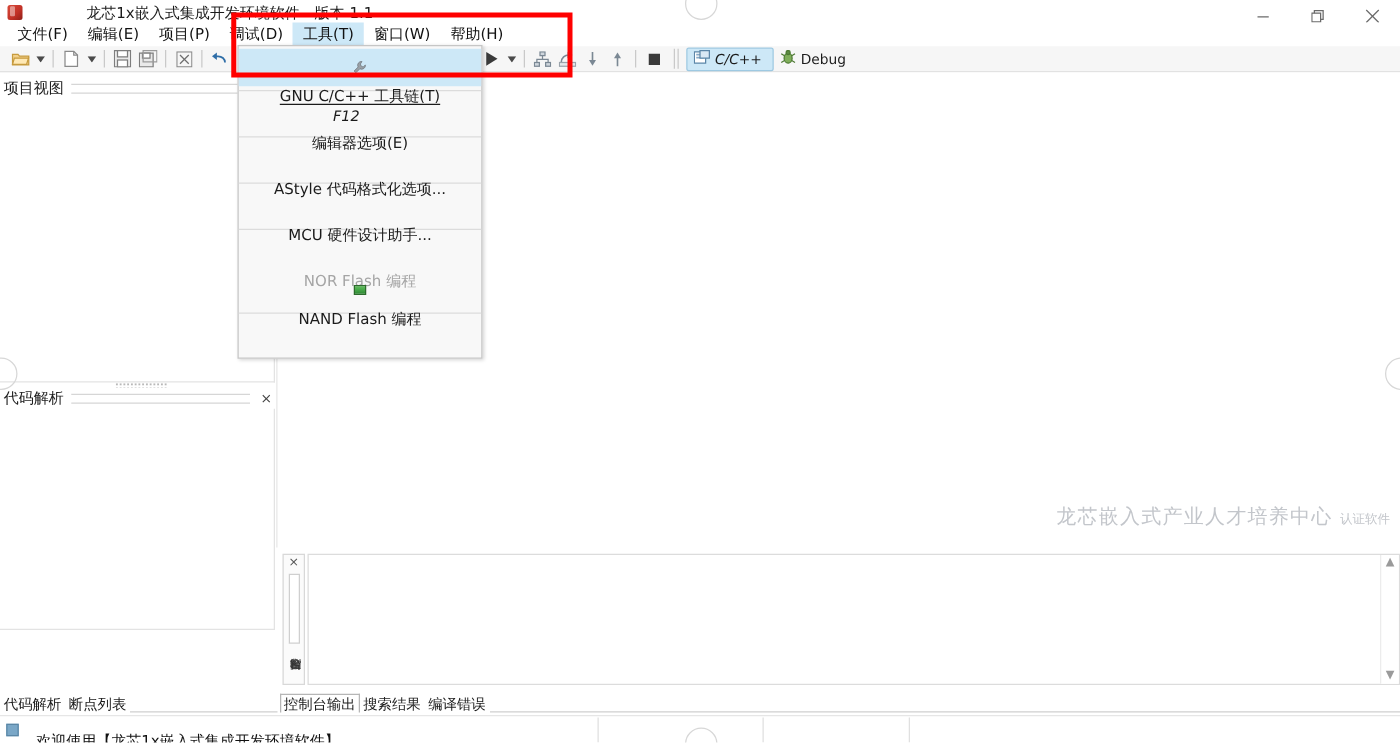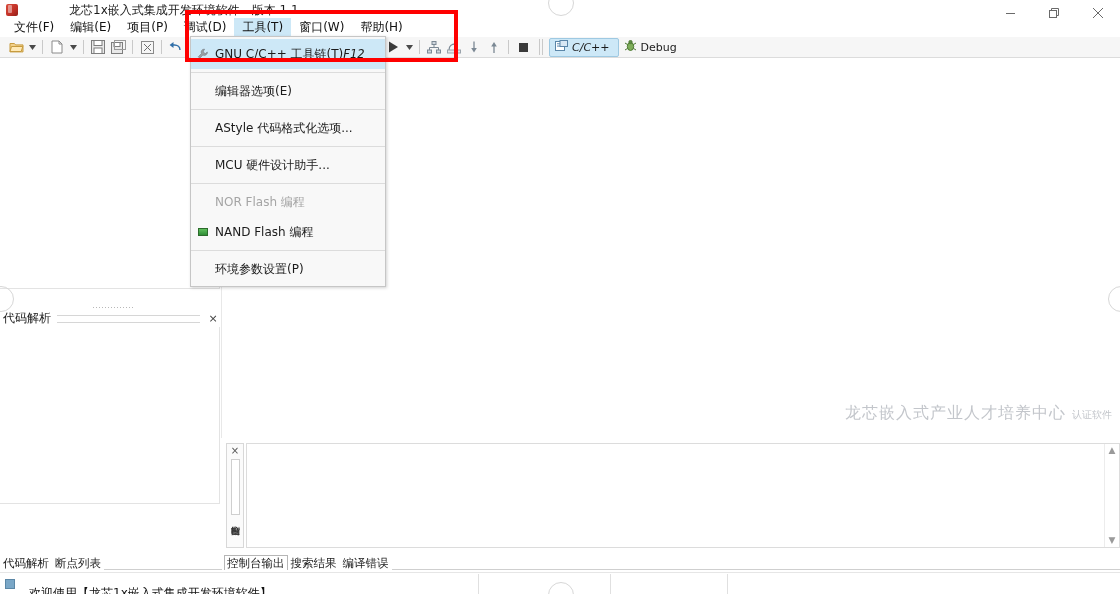--- a/index.html
+++ b/index.html
@@ -356,20 +356,21 @@
   }
   .dd-item {
     height: 30px;
     display: flex;
     align-items: center;
     font-size: 12px;
     color: #1b1b1b;
     padding: 0 0 0 0;
     white-space: nowrap;
     box-sizing: border-box;
+    flex-direction: column;
   }
   .dd-gutter {
     width: 24px; height: 100%;
     flex: none;
     display: flex; align-items: center; justify-content: center;
   }
   .dd-label { flex: 1 1 auto; }
   .dd-key { padding-right: 22px; font-size: 11.5px; color: #1b1b1b; font-style: italic; }
   .dd-item.hl {
     background: #cde8f7;
@@ -588,20 +589,24 @@
           <circle cx="6.5" cy="2" r="1.6" fill="#5d8c42" stroke="#4d7a33"></circle>
         </svg>
       </span>
       <span>Debug</span>
     </div>
   </div>
 
   <div class="workbench">
 
     <div class="panel" id="project-view">
+      <div class="panel-head">
+        <div class="panel-title">项目视图</div>
+        <div class="panel-rule"></div>
+      </div>
       <div class="panel-body"></div>
     </div>
 
     <div class="panel" id="code-parse">
       <div class="grip"></div>
       <div class="panel-head">
         <div class="panel-title">代码解析</div>
         <div class="panel-rule"></div>
         <div class="panel-x">×</div>
       </div>
@@ -692,21 +697,20 @@
     <div class="dd-item">
       <div class="dd-gutter">
         <div class="nand-ic"></div>
       </div>
       <div class="dd-label">NAND Flash 编程</div>
     </div>
     <div class="dd-sep"></div>
 
     <div class="dd-item">
       <div class="dd-gutter"></div>
-      <div class="dd-label">环境参数设置(P)</div>
     </div>
   </div>
 
   <div class="artifact" id="art-top"></div>
   <div class="artifact" id="art-right"></div>
   <div class="artifact" id="art-left"></div>
   <div class="artifact" id="art-bottom"></div>
 
   <div class="redbox"></div>
 

